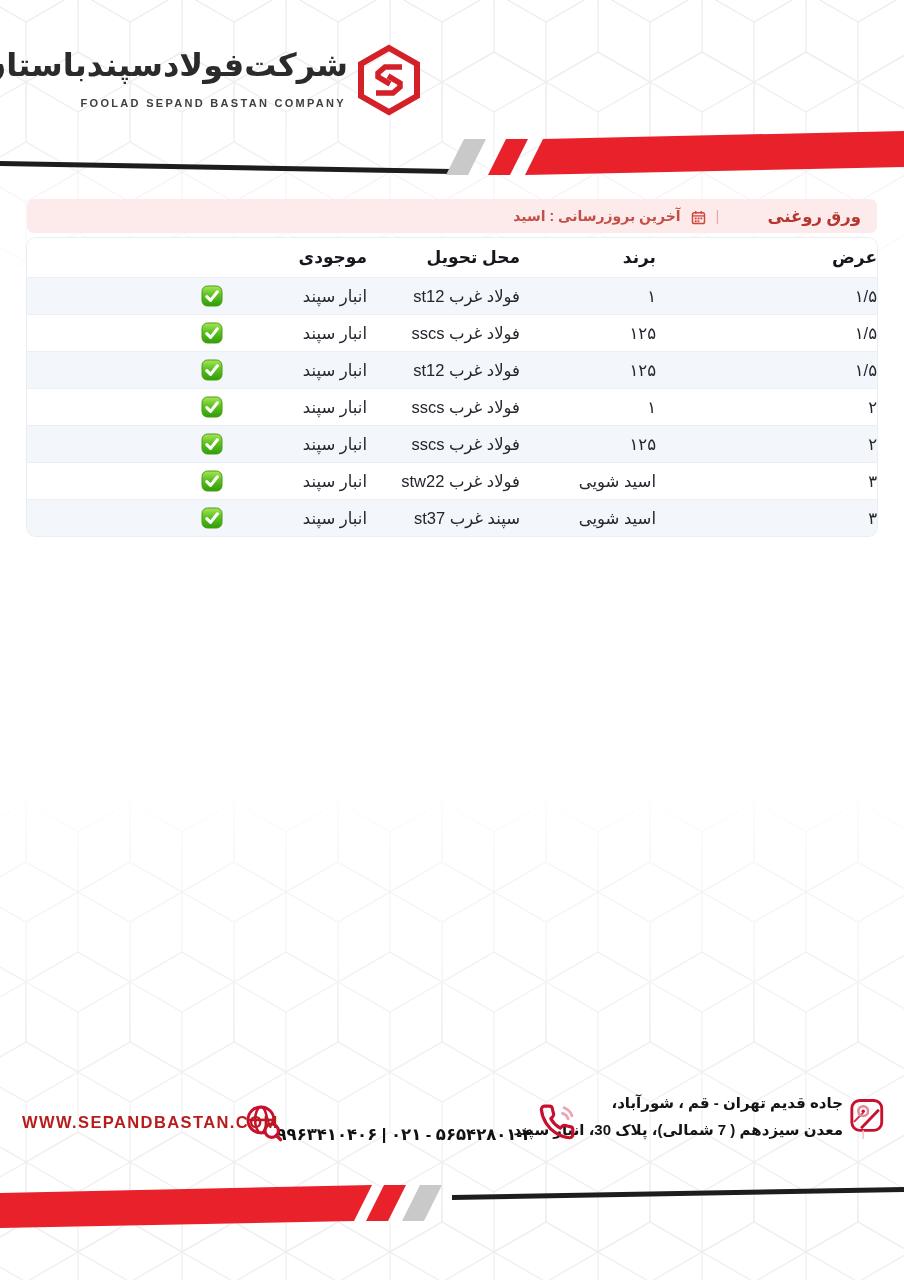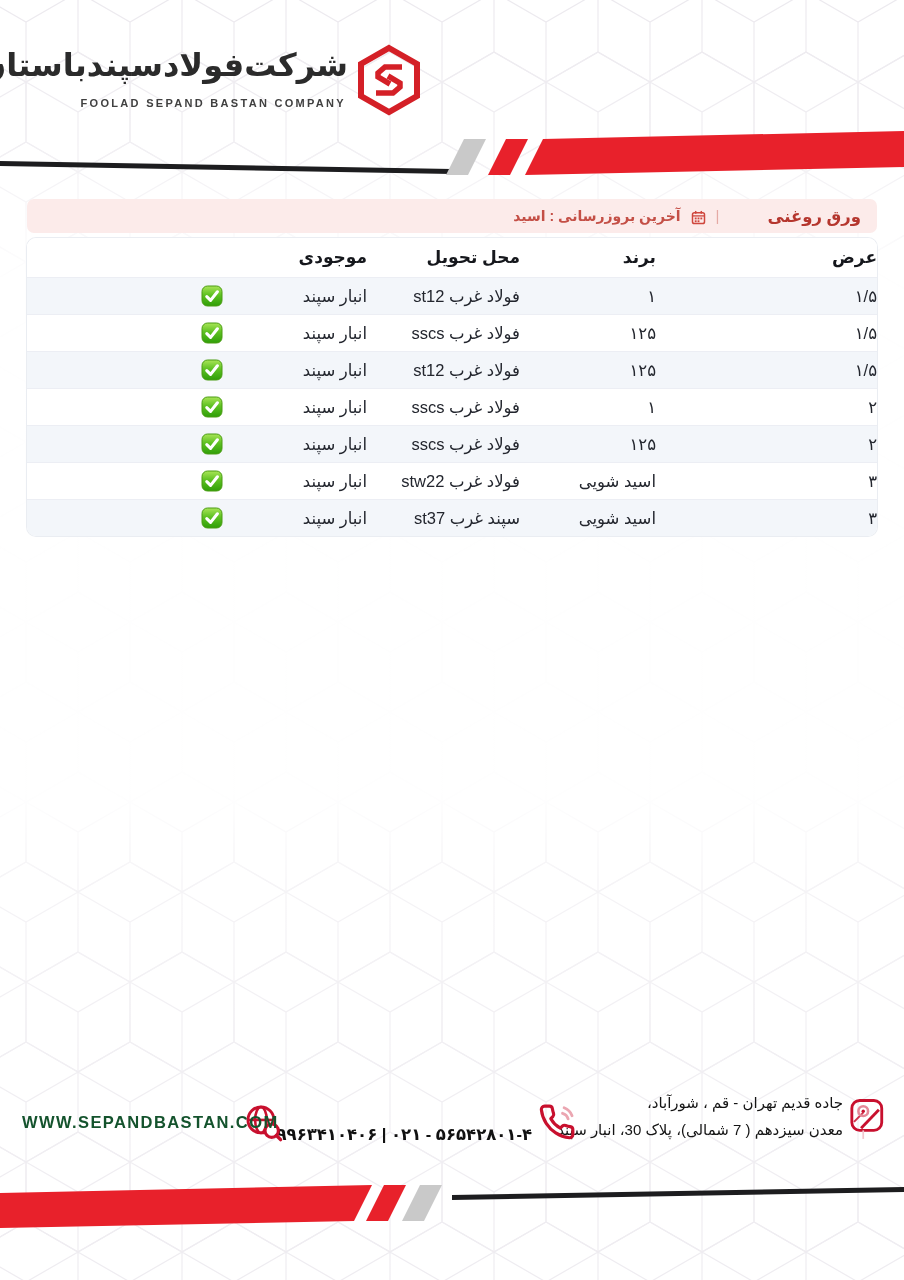--- a/index.html
+++ b/index.html
@@ -42,25 +42,25 @@
   .trow.head{height:39px;background:#ffffff;}
   .tcell{text-align:right;font-size:16.5px;color:#23262e;white-space:nowrap;}
   .head .tcell{font-weight:800;font-size:17px;color:#15171c;}
   .tbody .trow{border-top:1px solid #eceef4;}
   .tbody .trow:nth-child(odd){background:#f3f6fa;}
   .tbody .trow:nth-child(even){background:#ffffff;}
   .chk{display:inline-flex;vertical-align:middle;}
 
   
   .addr-icon{top:1097px;left:849px;}
-  .addr{top:1089px;right:61px;direction:rtl;text-align:right;font-size:15px;font-weight:400;color:#141414;line-height:27px;white-space:nowrap;}
+  .addr{top:1089px;right:61px;direction:rtl;text-align:right;font-size:15px;font-weight:700;color:#141414;line-height:27px;white-space:nowrap;}
   .phone-icon{top:1103px;left:538px;}
   .phones{top:1113px;right:372px;direction:ltr;font-size:16.5px;font-weight:700;color:#111;white-space:nowrap;letter-spacing:.5px;margin-top:12px;}
   .web-icon{top:1102px;left:243px;}
-  .website{top:1113px;left:22px;font-size:16.5px;font-weight:800;letter-spacing:1.4px;color:#14532d;white-space:nowrap;cursor:pointer;}
+  .website{top:1113px;left:22px;font-size:16.5px;font-weight:800;letter-spacing:1.4px;color:#b91c1c;white-space:nowrap;cursor:pointer;}
 </style>
 </head>
 <body>
 
 <div class="page">
 
   <svg class="bg-pattern" width="904" height="1280">
     <defs>
       <pattern id="cubes" width="104" height="180" patternUnits="userSpaceOnUse" patternTransform="translate(-26,-38)">
         <g fill="none" stroke="#e9e6ec" stroke-width="1.2">

